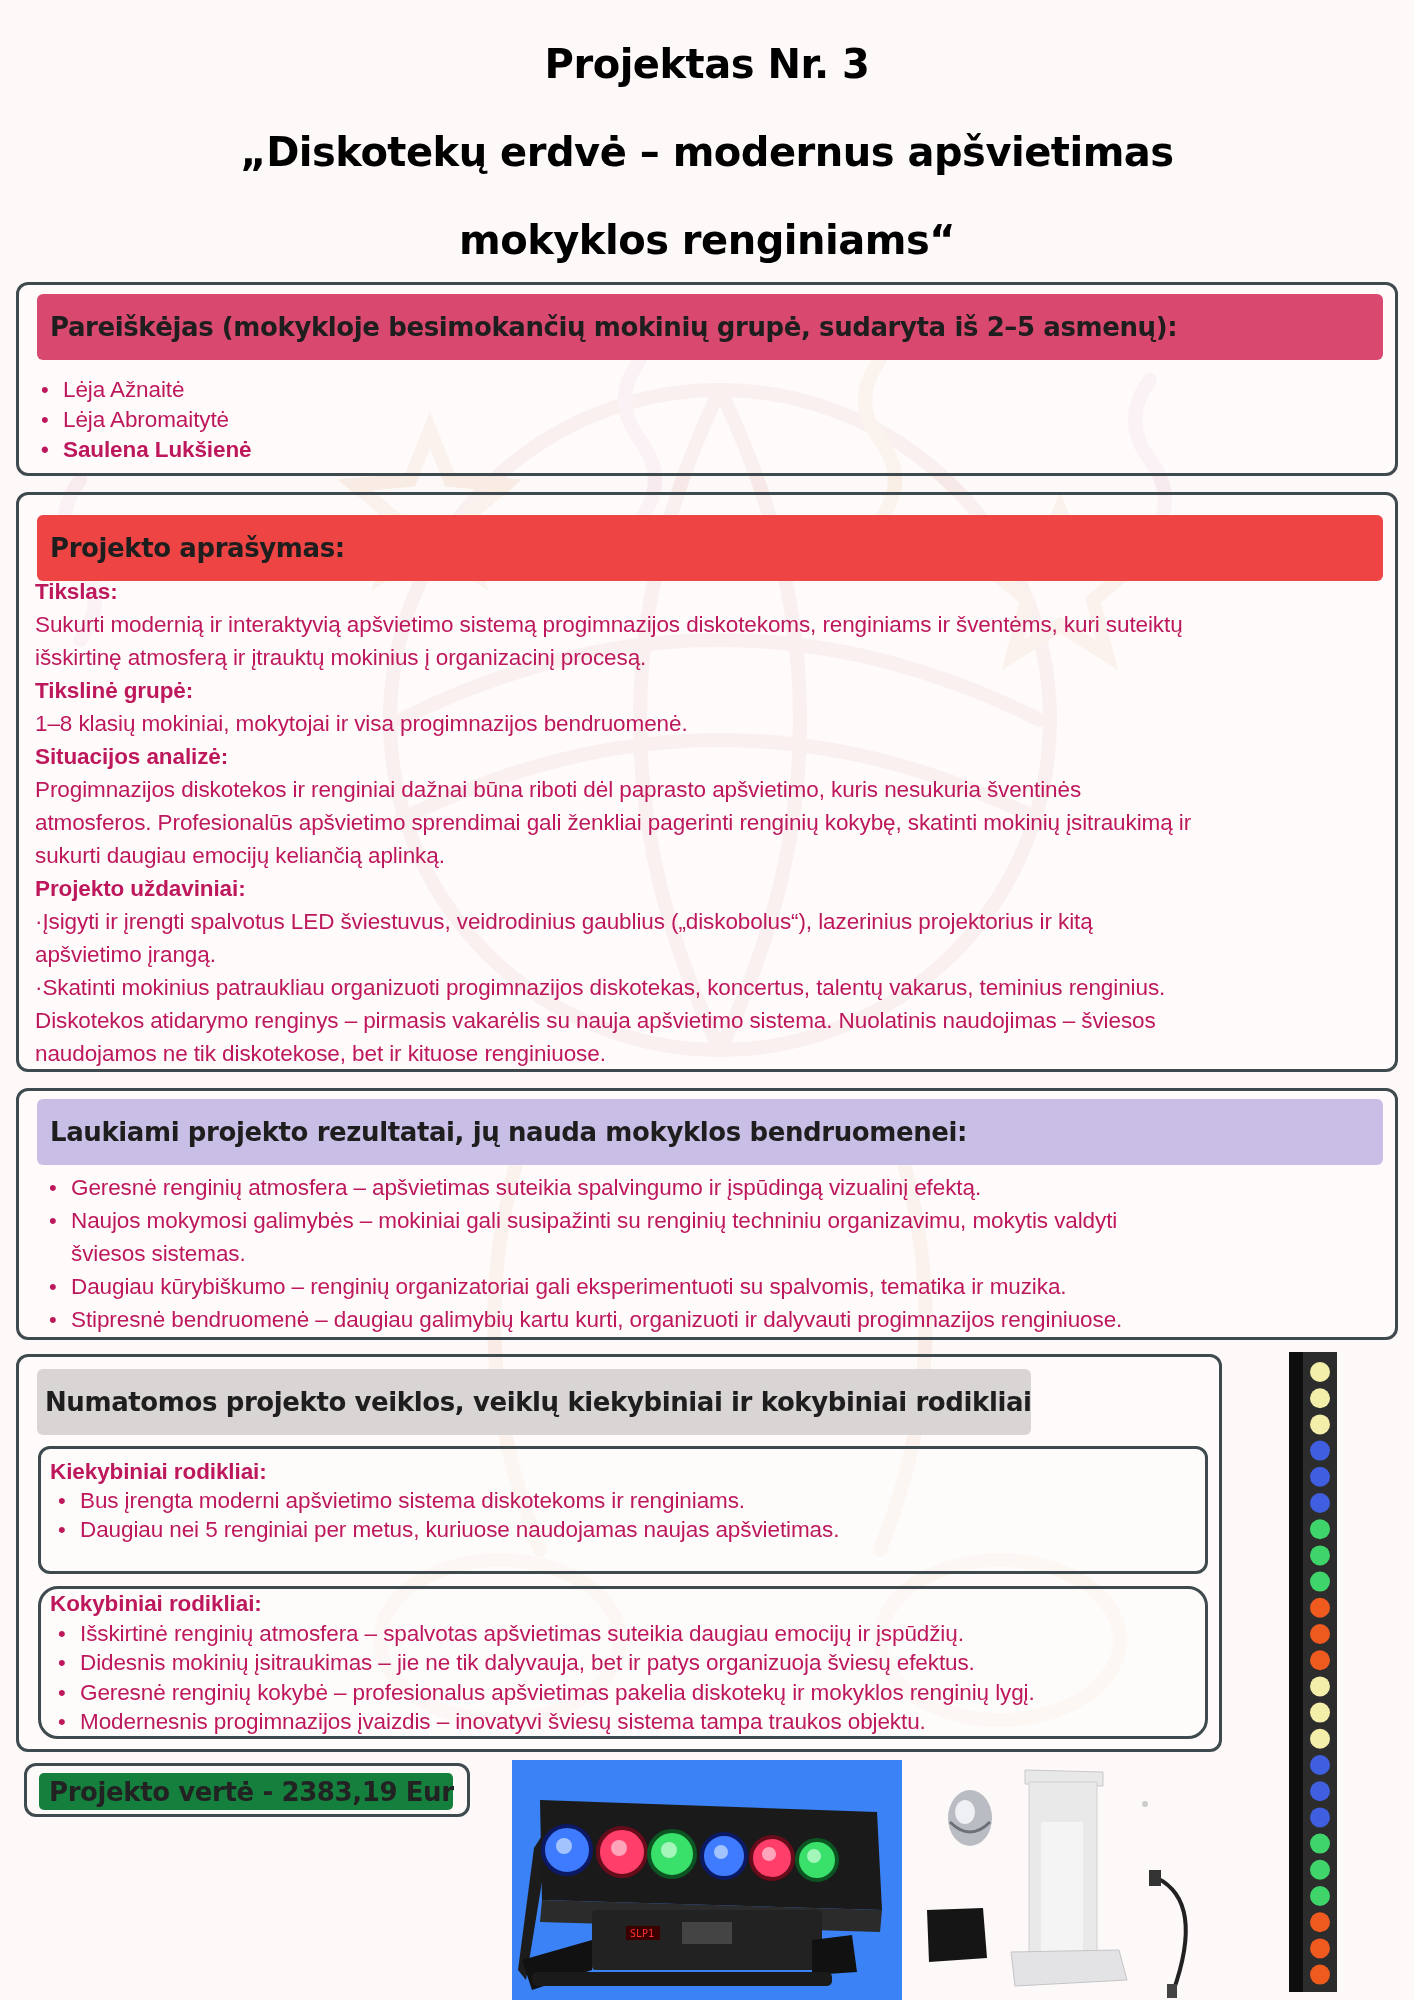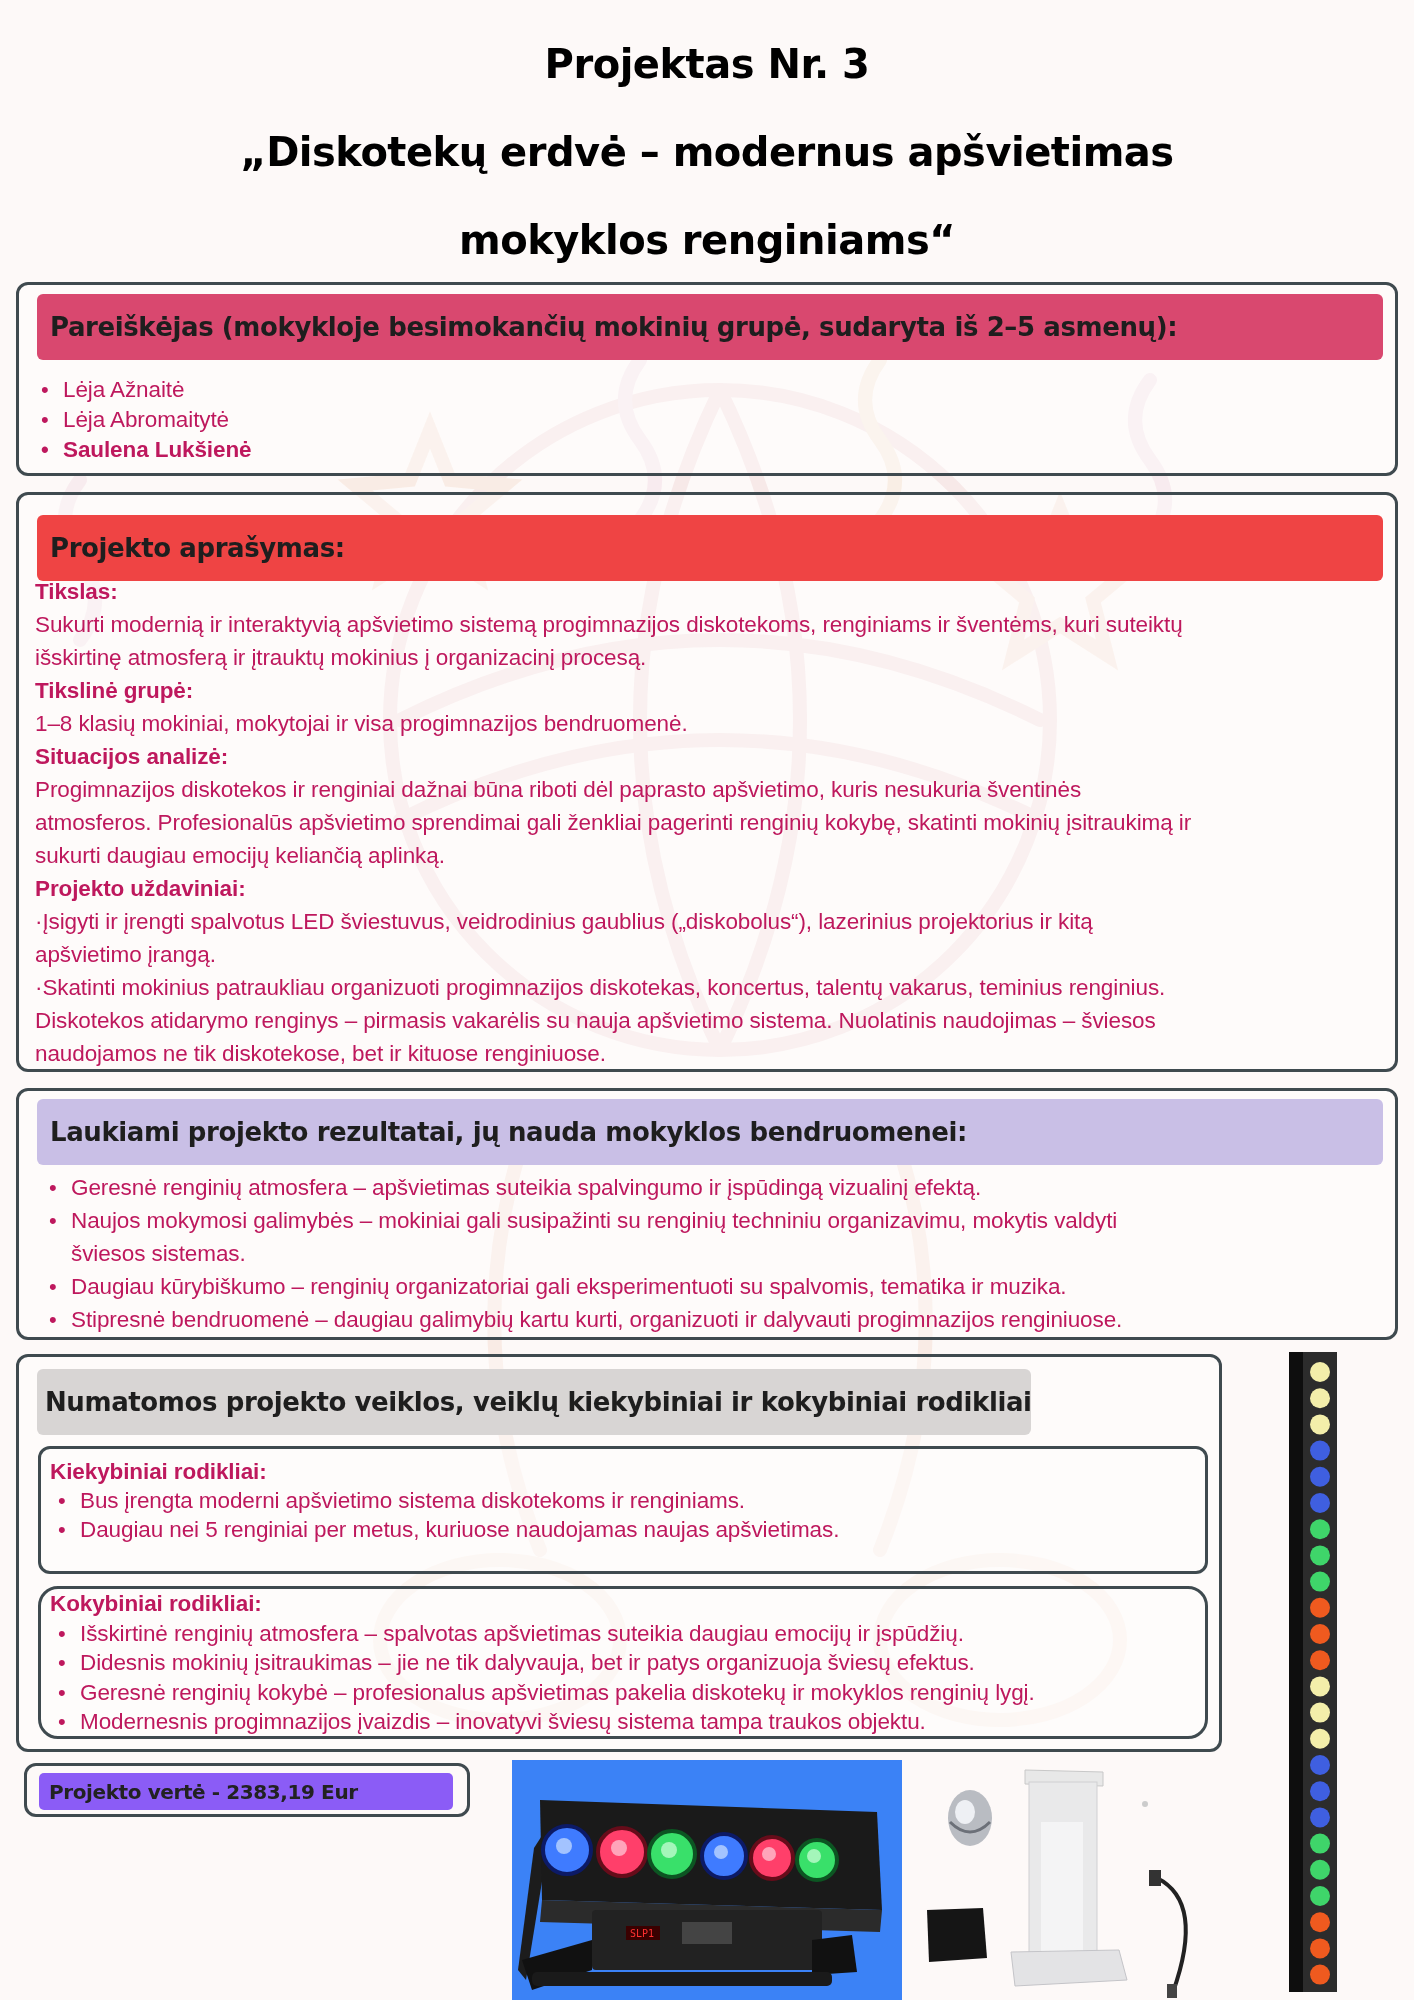--- a/index.html
+++ b/index.html
@@ -31,22 +31,22 @@
   }
   .txt { position: absolute; font-size: 22.5px; line-height: 33px; color: #be185d; letter-spacing: -0.1px; }
   .txt b, .lbl { font-weight: bold; }
   ul.bul { list-style: none; }
   ul.bul li { position: relative; padding-left: 30px; }
   ul.bul li::before { content: "\2022"; position: absolute; left: 8px; top: 0; font-size: 22px; }
 
   .inner-box { position: absolute; border: 3px solid #3f4a4f; border-radius: 12px; background: rgba(255,255,255,0.3); }
 
   .value-box { position: absolute; left: 24px; top: 1763px; width: 446px; height: 54px; border: 3px solid #3f4a4f; border-radius: 12px; }
-  .value-inner { position: absolute; left: 12px; top: 7px; width: 414px; height: 37px; background: #8b5cf6; border-radius: 5px;
-    font-family: "DejaVu Sans", sans-serif; font-weight: bold; font-size: 20px; padding-left: 10px; display: flex; align-items: center; white-space: nowrap; color:#222; letter-spacing:-0.4px;}
+  .value-inner { position: absolute; left: 12px; top: 7px; width: 414px; height: 37px; background: #15803d; border-radius: 5px;
+    font-family: "DejaVu Sans", sans-serif; font-weight: bold; font-size: 26px; padding-left: 10px; display: flex; align-items: center; white-space: nowrap; color:#222; letter-spacing:-0.4px;}
 
   .img { position: absolute; overflow: hidden; }
 </style>
 <style>ul.bul li.nobullet::before{content:"";}</style></head>
 <body>
 
 <svg class="bg-watermark" viewBox="0 0 1414 2000">
   <g fill="none" stroke-width="14" stroke-linecap="round" opacity="0.55">
     <circle cx="720" cy="720" r="330" stroke="#f3dcdc"></circle>
     <path d="M400 720 Q720 560 1040 720" stroke="#f3dcdc"></path>

